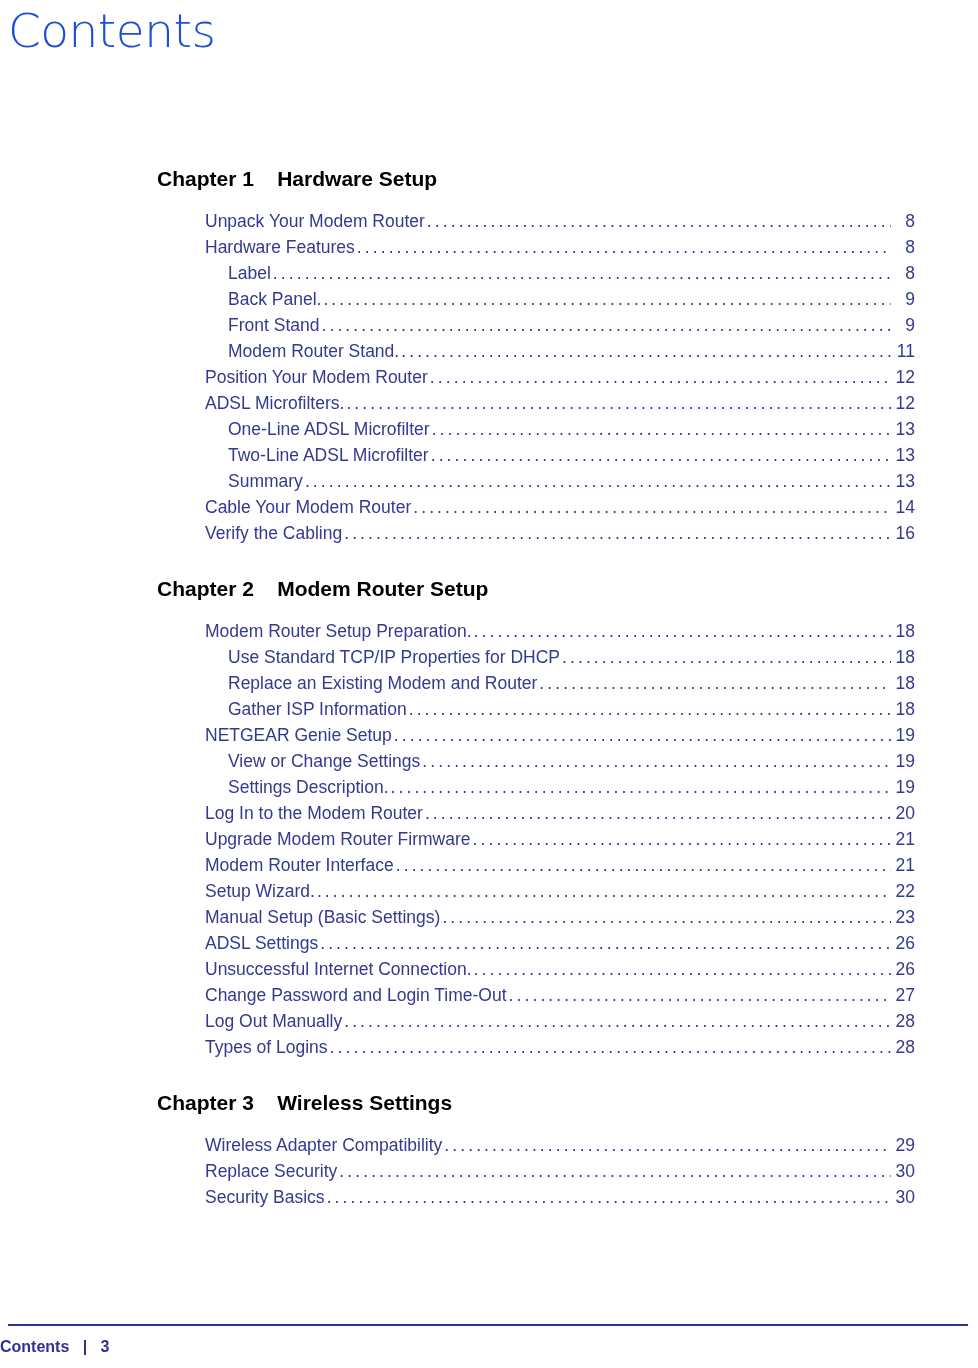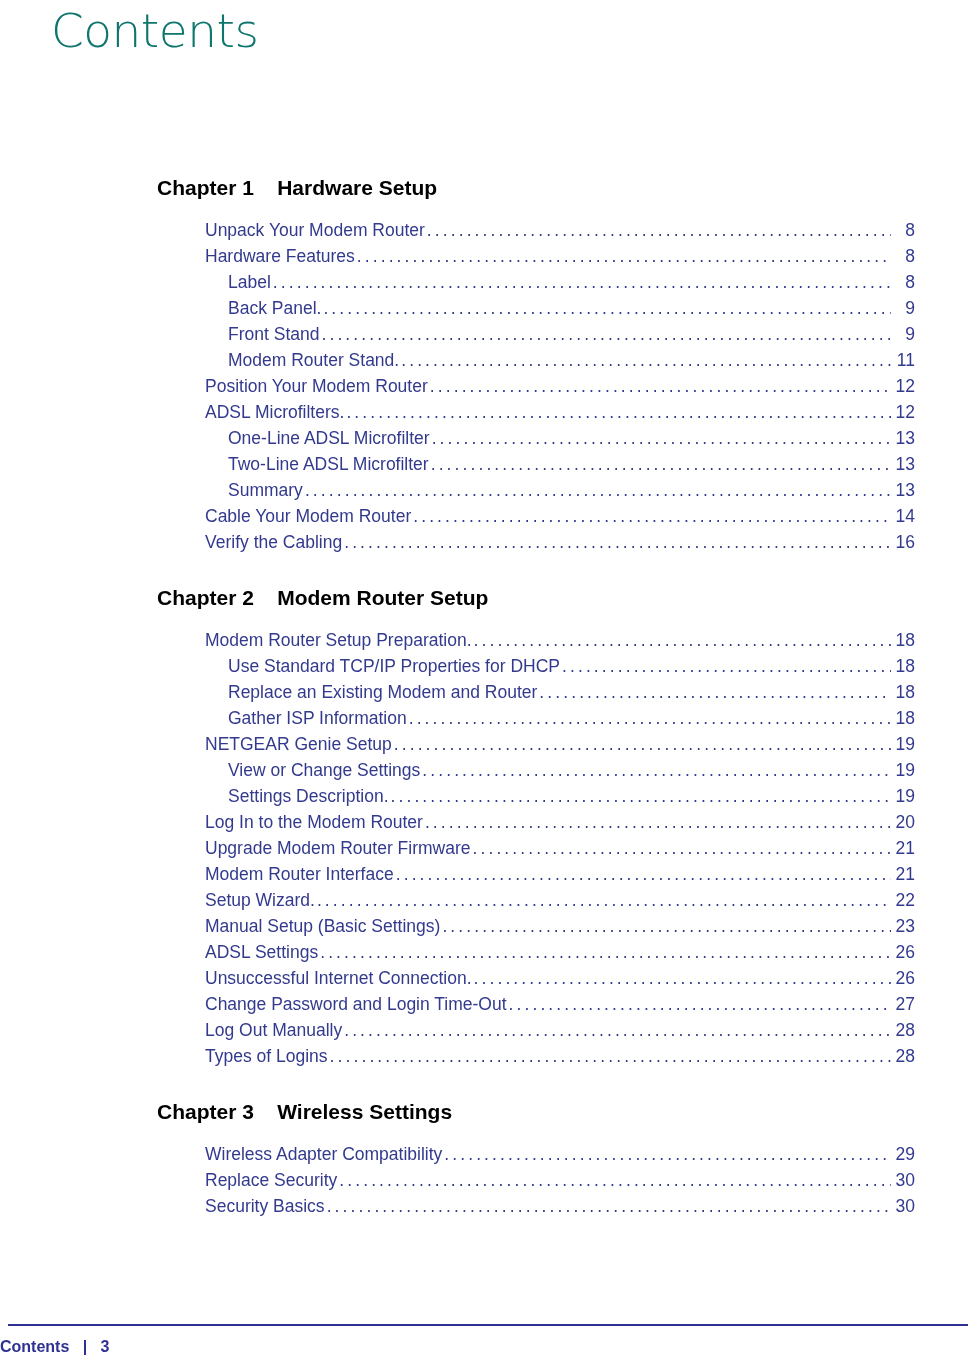--- a/index.html
+++ b/index.html
@@ -17,30 +17,29 @@
 
   
   .page-title {
     position: absolute;
     left: 8px;
     top: 2px;
     font-family: "DejaVu Sans", sans-serif;
     font-weight: 300;
     font-size: 47px;
     line-height: 58px;
-    color: #0f766e;
+    color: #1d4ed8;
     letter-spacing: -0.5px;
-    margin-left: 43px;
   }
 
   
   .toc {
     position: absolute;
     left: 0;
-    top: 175px;
+    top: 166px;
     width: 978px;
   }
 
   .chapter-heading {
     font-family: "Liberation Sans", sans-serif;
     font-weight: bold;
     font-size: 21px;
     line-height: 26px;
     color: #000000;
     margin-left: 157px;

